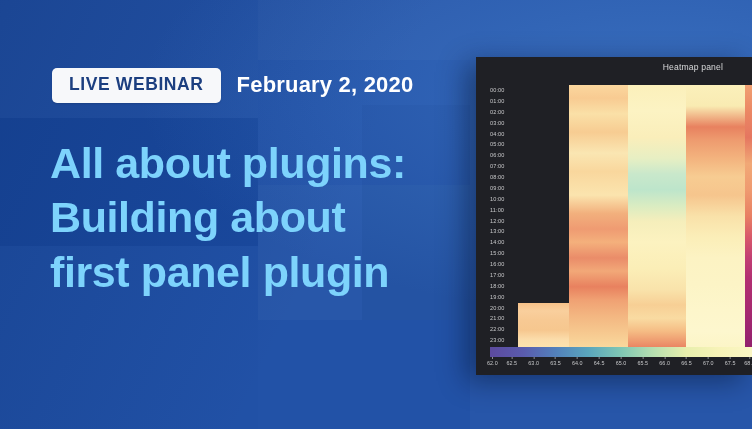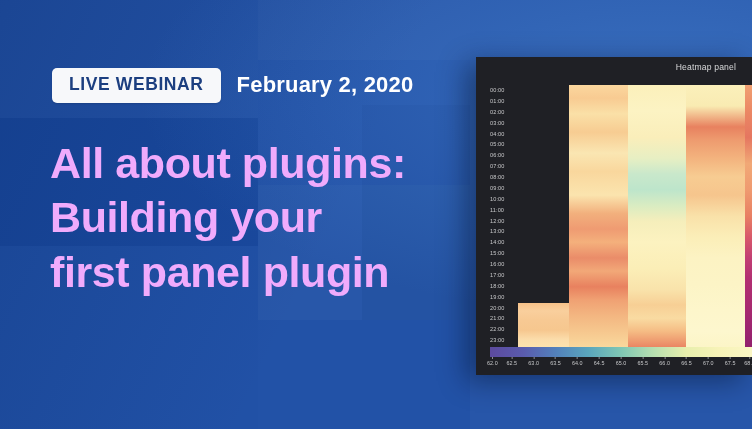--- a/index.html
+++ b/index.html
@@ -73,41 +73,41 @@
     font-size: 22px;
     font-weight: bold;
     letter-spacing: 0.2px;
     white-space: nowrap;
   }
   .headline {
     position: absolute;
     left: 38px;
     top: 136px;
     width: 430px;
-    color: #f0abfc;
+    color: #7dd3fc;
     font-size: 43px;
     font-weight: bold;
     line-height: 1.265;
     letter-spacing: -0.4px;
   }
   .headline .ln { display: block; white-space: nowrap; }
 
   
   .panel {
     position: absolute;
     left: 476px;
     top: 57px;
     width: 276px;
     height: 318px;
     background: #1f2025;
     box-shadow: -10px 6px 26px rgba(3,14,38,0.45);
   }
   .panel-header {
     position: absolute;
-    left: 0; right: 0; top: 0;
+    left: 0; right: 13px; top: 0;
     height: 19px;
     display: flex;
     align-items: center;
     justify-content: flex-end;
     padding-right: 16px;
     box-sizing: border-box;
   }
   .panel-title {
     color: #d8d9da;
     font-size: 8.6px;
@@ -227,21 +227,21 @@
 
   <div class="content">
 
     <div class="eyebrow-row">
       <div class="badge">LIVE WEBINAR</div>
       <div class="webinar-date">February 2, 2020</div>
     </div>
 
     <div class="headline">
       <span class="ln">All about plugins:</span>
-      <span class="ln">Building your</span>
+      <span class="ln">Building about</span>
       <span class="ln">first panel plugin</span>
     </div>
 
   </div>
 
   <div class="panel">
 
     <div class="panel-header">
       <div class="panel-title">Heatmap panel</div>
     </div>

